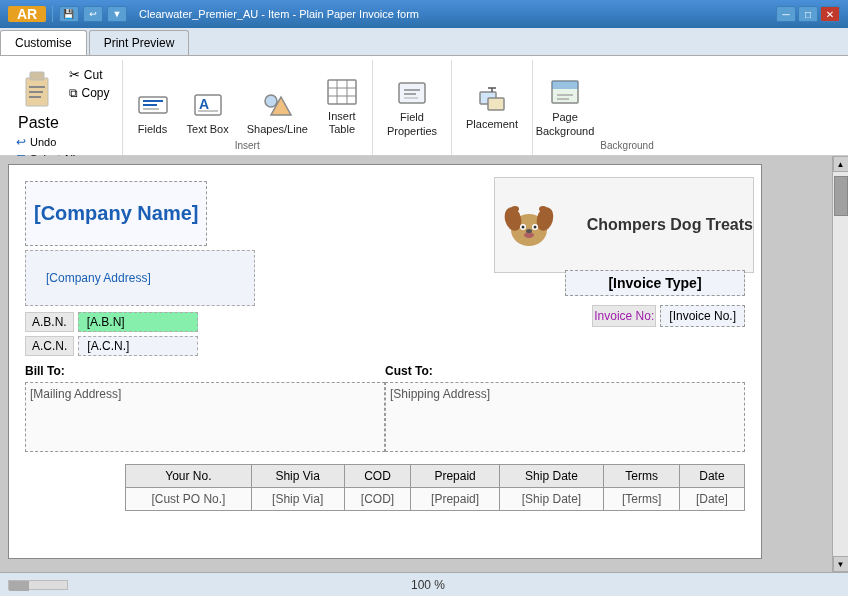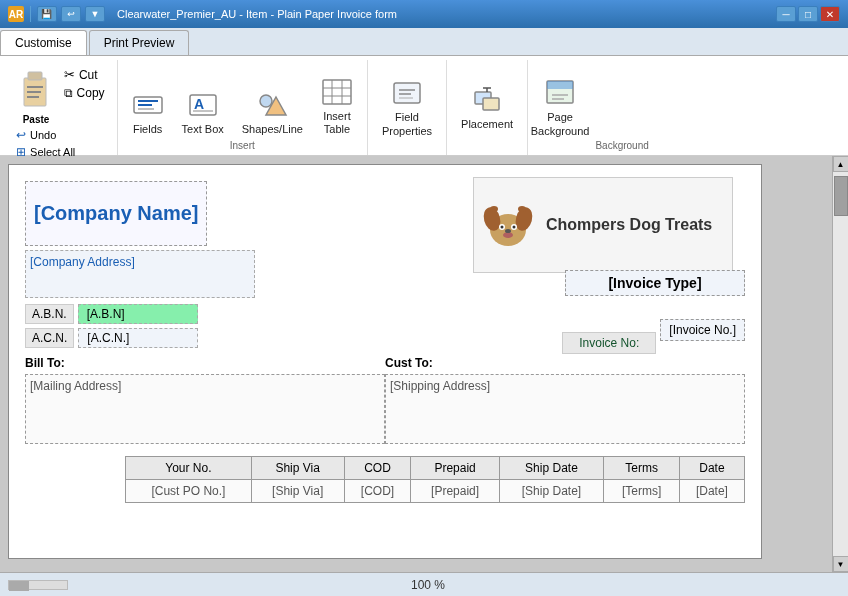--- a/index.html
+++ b/index.html
@@ -8,25 +8,25 @@
     
     .title-bar {
       background: linear-gradient(to bottom, #4a90d9, #2c6fad);
       height: 28px;
       display: flex;
       align-items: center;
       padding: 0 8px;
       gap: 6px;
     }
     .title-bar-icon {
-      width: 16px; height: 16px;
+      width: 38px; height: 16px;
       background: #e8a020;
       border-radius: 2px;
       display: flex; align-items: center; justify-content: center;
-      color: white; font-size: 10px; font-weight: bold;
+      color: white; font-size: 14px; font-weight: bold;
     }
     .title-bar-text {
       color: white;
       font-size: 11px;
       flex: 1;
     }
     .title-bar-buttons {
       display: flex; gap: 2px;
     }
     .title-btn {
@@ -202,28 +202,29 @@
       font-weight: bold;
       color: #1a5fb4;
       border: 1px dashed #999;
       padding: 20px 8px;
       display: inline-block;
       background: #f8f8ff;
     }
     .logo-area {
       position: absolute;
       top: 12px;
-      right: 28px;
+      right: 7px;
       width: 260px;
       height: 96px;
       border: 1px solid #ccc;
       background: #f5f5f5;
       display: flex;
       align-items: center;
       overflow: hidden;
+      justify-content: space-between;
     }
     .logo-text {
       font-size: 16px;
       font-weight: bold;
       color: #333;
       padding-left: 4px;
     }
     .invoice-type-field {
       position: absolute;
       right: 16px;
@@ -239,26 +240,25 @@
     .invoice-no-row {
       position: absolute;
       right: 16px;
       top: 140px;
       display: flex;
       align-items: center;
       gap: 4px;
     }
     .invoice-no-label {
       font-size: 12px;
-      color: #14532d;
+      color: #a21caf;
       text-align: right;
       background: #e8e8e8;
-      padding: 3px 16px;
+      padding: 3px 1px;
       border: 1px solid #ccc;
-      margin-top: 27px;
     }
     .invoice-no-field {
       border: 1px dashed #999;
       padding: 3px 8px;
       font-size: 12px;
       background: #f0f4fa;
       min-width: 80px;
     }
 
     .bill-ship-row {
@@ -348,21 +348,21 @@
         <div style="width:36px;height:48px;position:relative;display:flex;align-items:center;justify-content:center;">
 
           <svg width="32" height="44" viewBox="0 0 32 44">
             <rect x="4" y="10" width="22" height="28" rx="1" fill="#e8d0a0" stroke="#bbb" stroke-width="1"></rect>
             <rect x="8" y="4" width="14" height="8" rx="1" fill="#d0c0a0" stroke="#bbb" stroke-width="1"></rect>
             <rect x="7" y="18" width="16" height="2" fill="#888"></rect>
             <rect x="7" y="23" width="14" height="2" fill="#888"></rect>
             <rect x="7" y="28" width="12" height="2" fill="#888"></rect>
           </svg>
         </div>
-        <span style="font-size:10px;font-weight:bold;">Paste</span>
+        <span style="font-size:16px;">Paste</span>
       </div>
 
       <div class="small-btns">
         <div class="ribbon-btn-small">
           <span style="font-size:13px;">✂</span>
           <span>Cut</span>
         </div>
         <div class="ribbon-btn-small">
           <span style="font-size:12px;">⧉</span>
           <span>Copy</span>
@@ -485,21 +485,21 @@
 
 <div class="main-area">
   <div class="canvas-wrap">
     <div class="document">
 
       <div style="margin-bottom:4px;">
         <span class="company-name">[Company Name]</span>
       </div>
 
       <div style="margin-top:4px;margin-bottom:6px;">
-        <div style="border:1px dashed #aaa;background:#f0f4fa;width:230px;min-height:48px;padding:4px;">
+        <div style="border:1px dashed #aaa;background:#f0f4fa;width:230px;min-height:48px;padding:20px;">
           <span class="field-blue">[Company Address]</span>
         </div>
       </div>
 
       <div style="display:flex;flex-direction:column;gap:4px;margin-bottom:8px;">
         <div style="display:flex;align-items:center;gap:4px;">
           <span style="font-size:12px;background:#e8e8e8;border:1px solid #ccc;padding:2px 6px;">A.B.N.</span>
           <span style="border:1px dashed #aaa;background:#86efac;padding:2px 8px;font-size:12px;min-width:120px;">[A.B.N]</span>
         </div>
         <div style="display:flex;align-items:center;gap:4px;">

